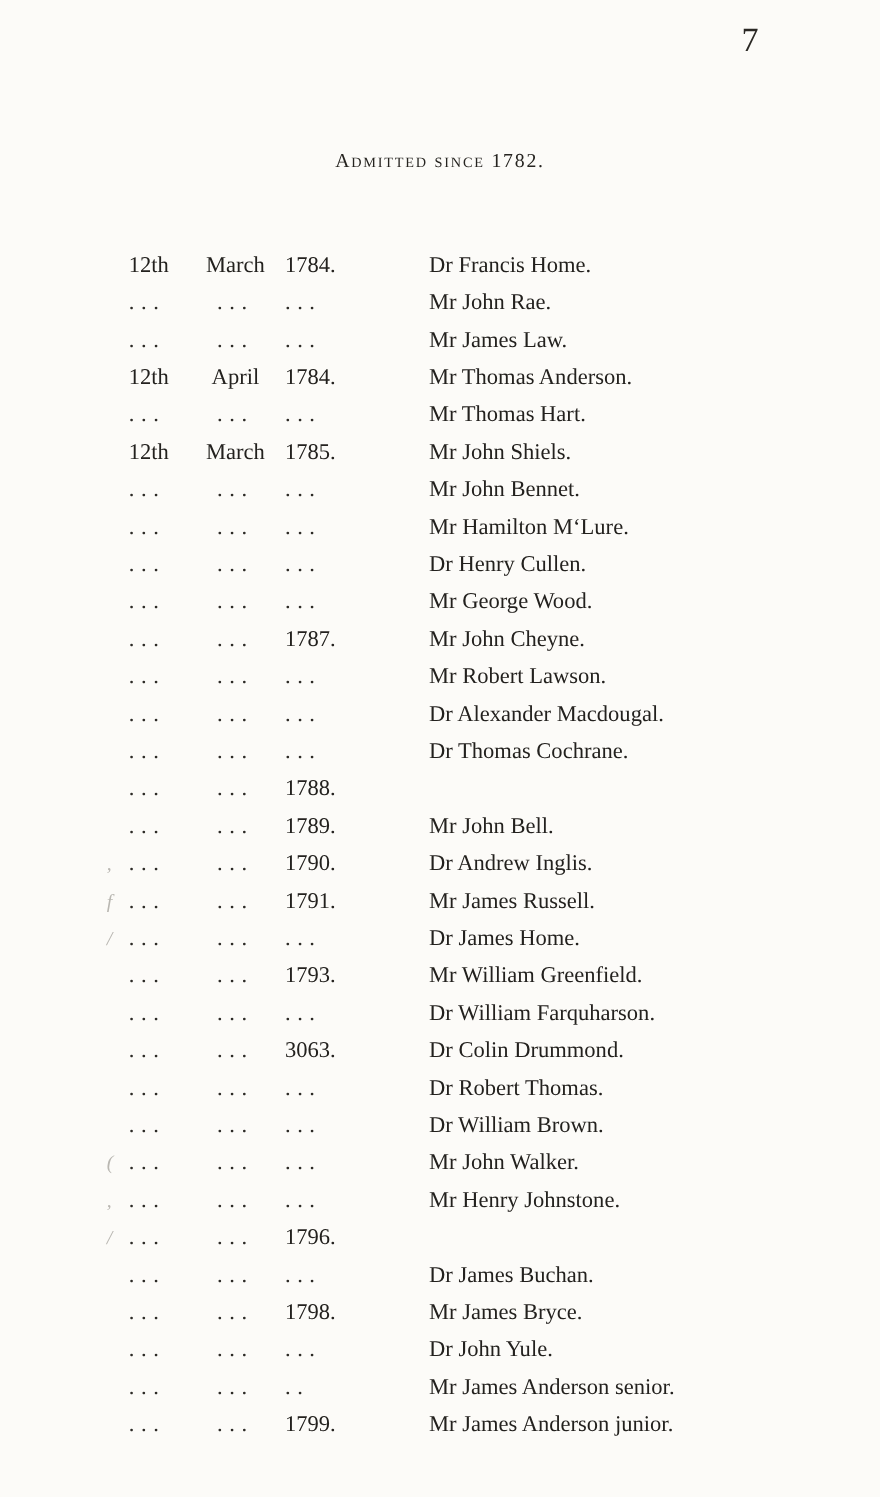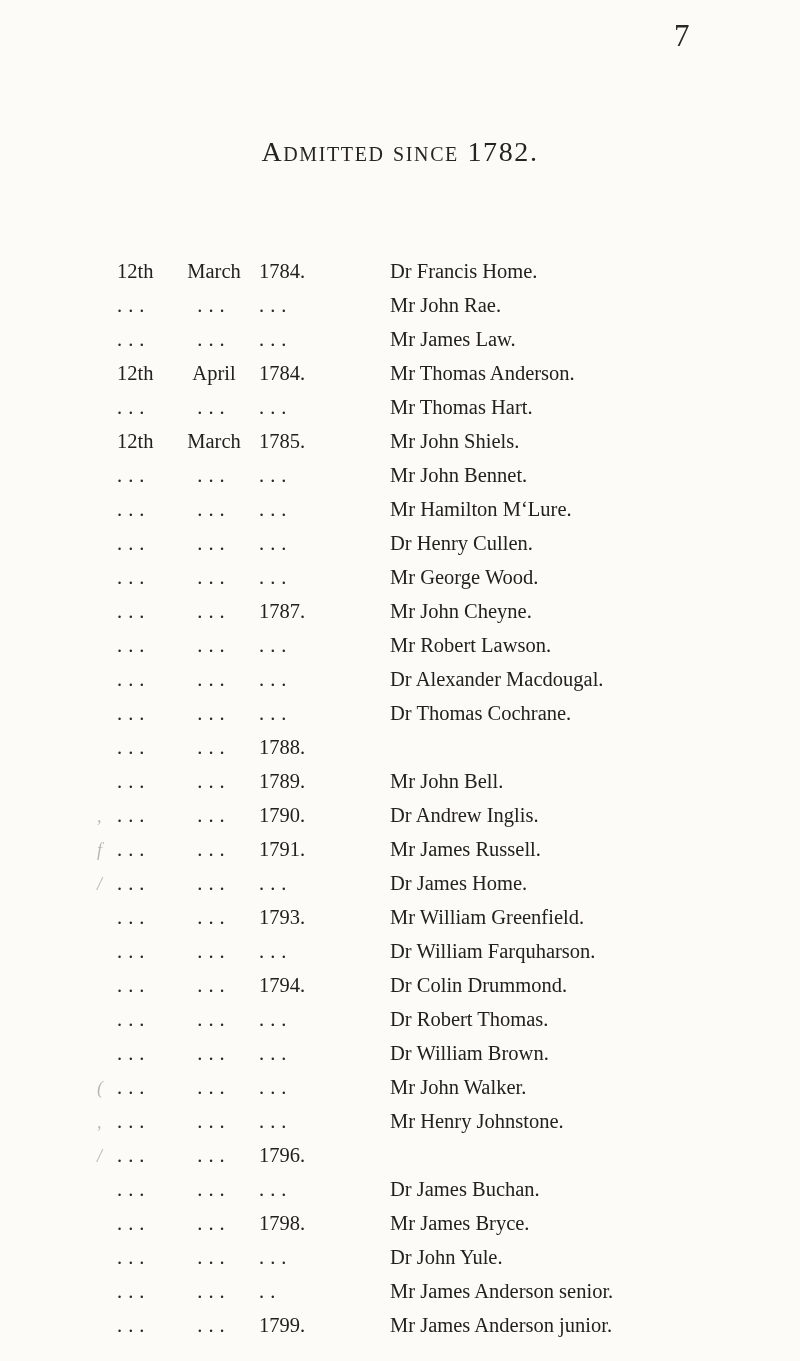--- a/index.html
+++ b/index.html
@@ -28,21 +28,21 @@
       letter-spacing: 0.5px;
       color: #2a2824;
     }
     .heading {
       position: absolute;
       top: 136px;
       left: 0;
       width: 100%;
       text-align: center;
       font-variant: small-caps;
-      font-size: 28px;
+      font-size: 18px;
       letter-spacing: 1.6px;
       color: #262420;
     }
     .list {
       position: absolute;
       top: 224px;
       left: 97px;
       right: 55px;
     }
     .row {
@@ -56,21 +56,21 @@
     .cell {
       display: inline-block;
     }
     .mark {
       width: 20px;
       font-size: 18px;
       font-style: italic;
       color: #8d8a83;
       opacity: 0.6;
     }
-    .c1 { width: 52px; margin-top: 30px; }
+    .c1 { width: 52px; }
     .c2 { width: 90px; text-align: center; }
     .c3 { width: 96px; }
     .name { flex: 1; margin-left: 35px; }
     .dots {
       letter-spacing: 6px;
       color: #2c2a26;
     }
   </style>
 </head>
 <body>
@@ -224,21 +224,21 @@
         <span class="cell mark"></span>
         <span class="cell c1 dots">...</span>
         <span class="cell c2 dots">...</span>
         <span class="cell c3 dots">...</span>
         <span class="cell name">Dr William Farquharson.</span>
       </div>
       <div class="row">
         <span class="cell mark"></span>
         <span class="cell c1 dots">...</span>
         <span class="cell c2 dots">...</span>
-        <span class="cell c3">1794.</span>
+        <span class="cell c3">3063.</span>
         <span class="cell name">Dr Colin Drummond.</span>
       </div>
       <div class="row">
         <span class="cell mark"></span>
         <span class="cell c1 dots">...</span>
         <span class="cell c2 dots">...</span>
         <span class="cell c3 dots">...</span>
         <span class="cell name">Dr Robert Thomas.</span>
       </div>
       <div class="row">

